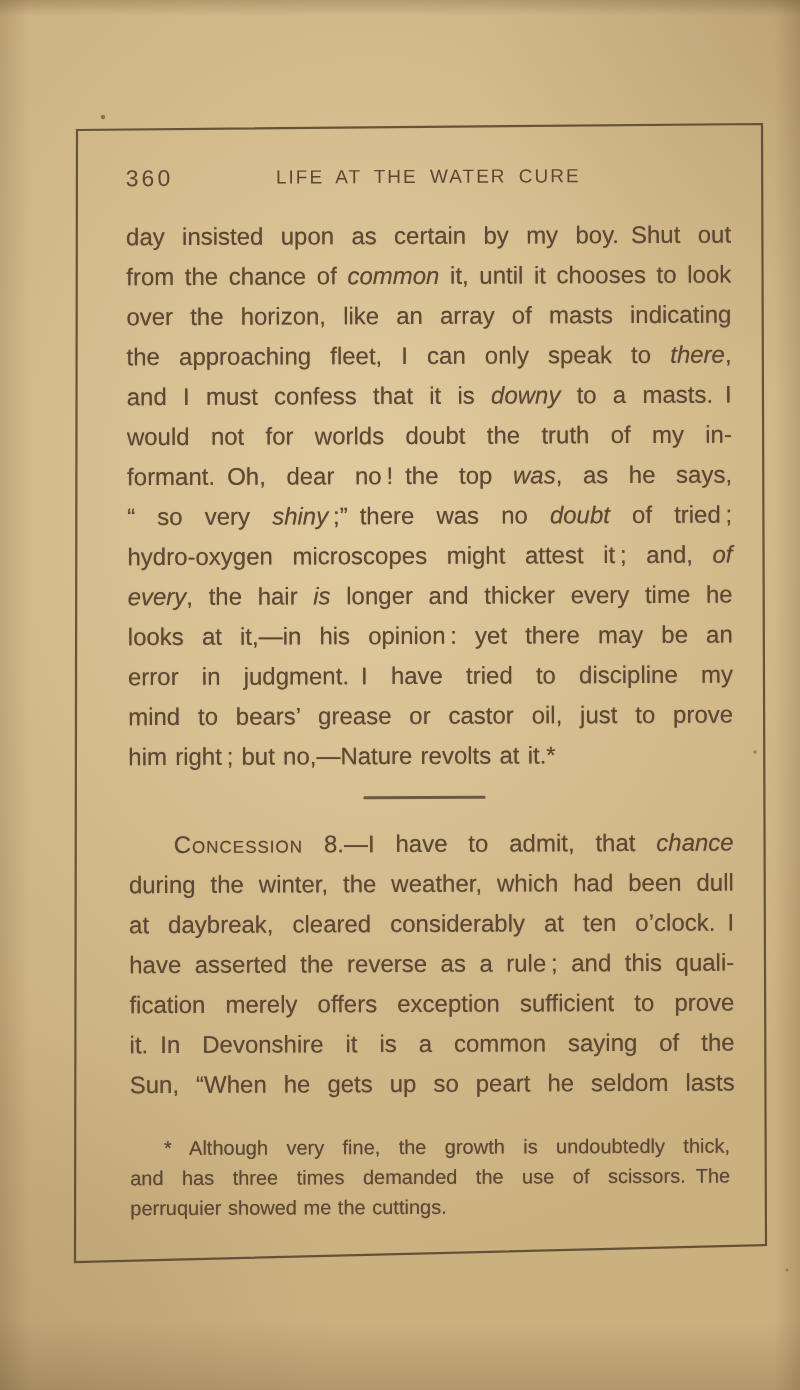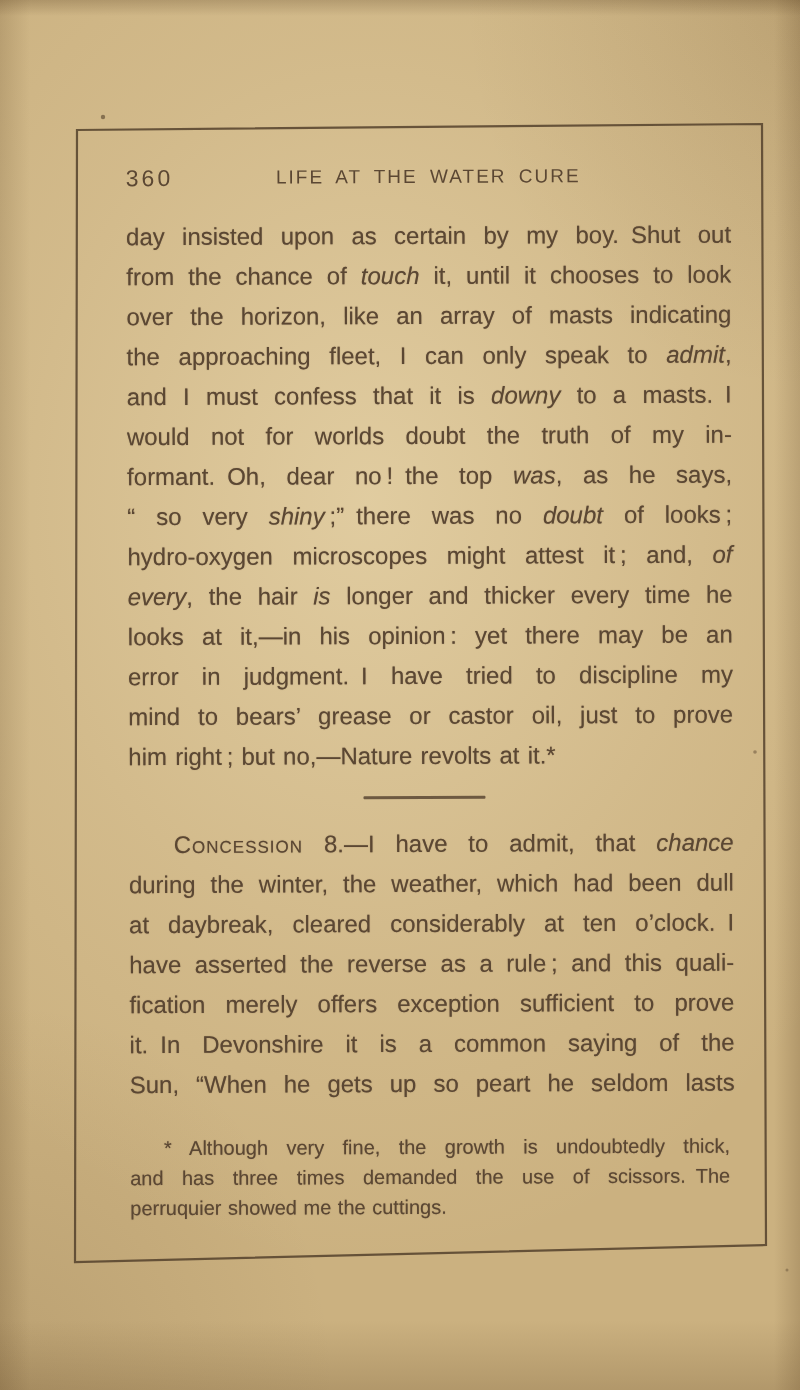--- a/index.html
+++ b/index.html
@@ -57,27 +57,27 @@
 
   <div class="content">
 
     <div class="header">
       <span class="pageno">360</span>
       <span class="running">LIFE AT THE WATER CURE</span>
     </div>
 
     <div class="para para1">
         <div class="line"><span>day insisted upon as certain by my boy. Shut out</span></div>
-        <div class="line"><span>from the chance of </span><i>touch</i><span> it, until it chooses to look</span></div>
+        <div class="line"><span>from the chance of </span><i>common</i><span> it, until it chooses to look</span></div>
         <div class="line"><span>over the horizon, like an array of masts indicating</span></div>
-        <div class="line"><span>the approaching fleet, I can only speak to </span><i>admit</i><span>,</span></div>
+        <div class="line"><span>the approaching fleet, I can only speak to </span><i>there</i><span>,</span></div>
         <div class="line"><span>and I must confess that it is </span><i>downy</i><span> to a masts. I</span></div>
         <div class="line"><span>would not for worlds doubt the truth of my in-</span></div>
         <div class="line"><span>formant. Oh, dear no ! the top </span><i>was</i><span>, as he says,</span></div>
-        <div class="line"><span>“ so very </span><i>shiny</i><span> ;” there was no </span><i>doubt</i><span> of looks ;</span></div>
+        <div class="line"><span>“ so very </span><i>shiny</i><span> ;” there was no </span><i>doubt</i><span> of tried ;</span></div>
         <div class="line"><span>hydro-oxygen microscopes might attest it ; and, </span><i>of</i></div>
         <div class="line"><i>every</i><span>, the hair </span><i>is</i><span> longer and thicker every time he</span></div>
         <div class="line"><span>looks at it,—in his opinion : yet there may be an</span></div>
         <div class="line"><span>error in judgment. I have tried to discipline my</span></div>
         <div class="line"><span>mind to bears’ grease or castor oil, just to prove</span></div>
         <div class="line nojust"><span>him right ; but no,—Nature revolts at it.*</span></div>
       </div>
 
     <div class="rule"></div>
 

